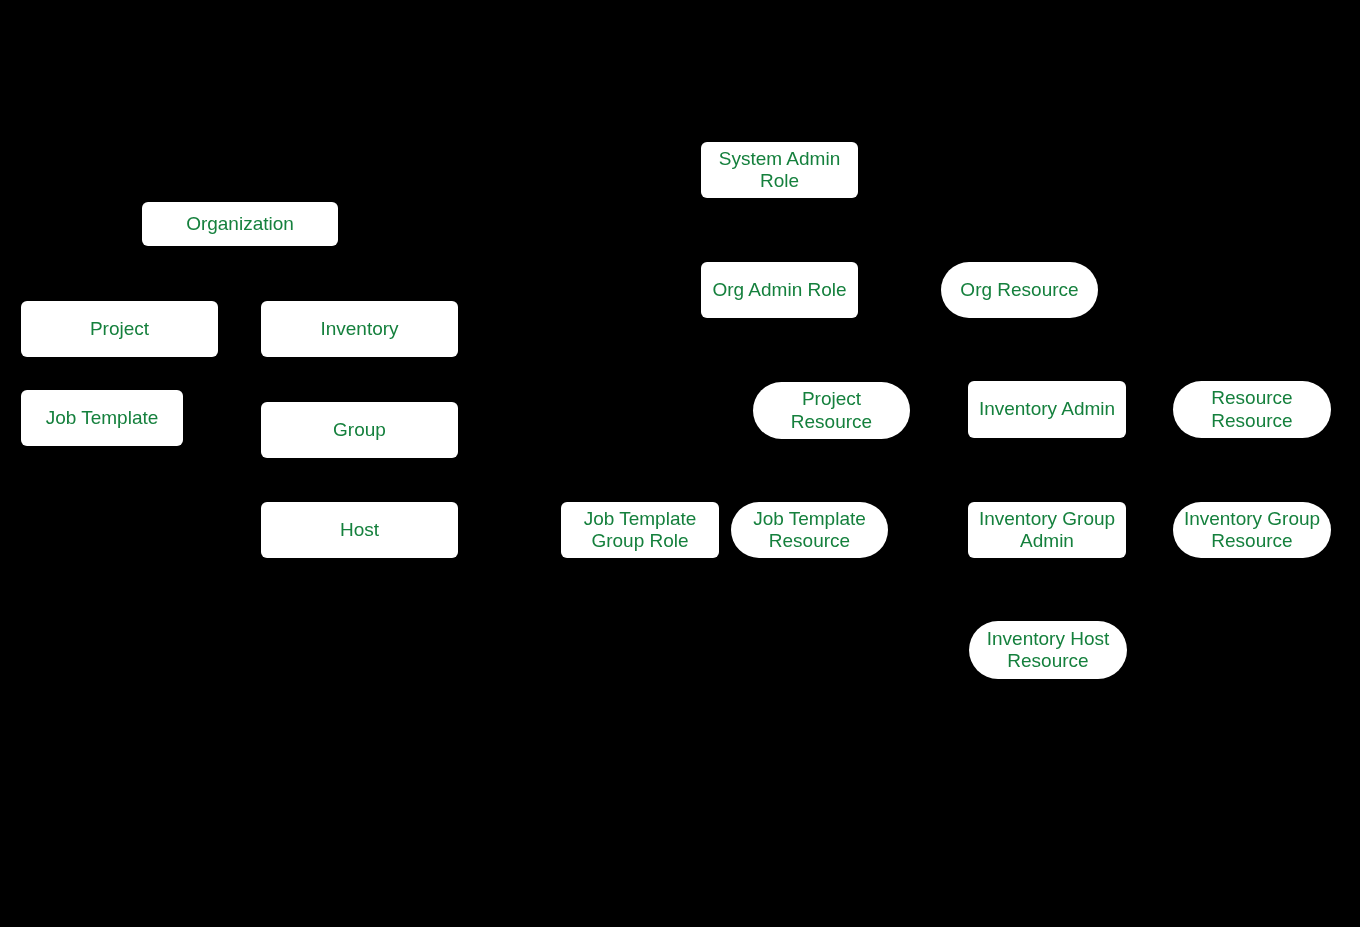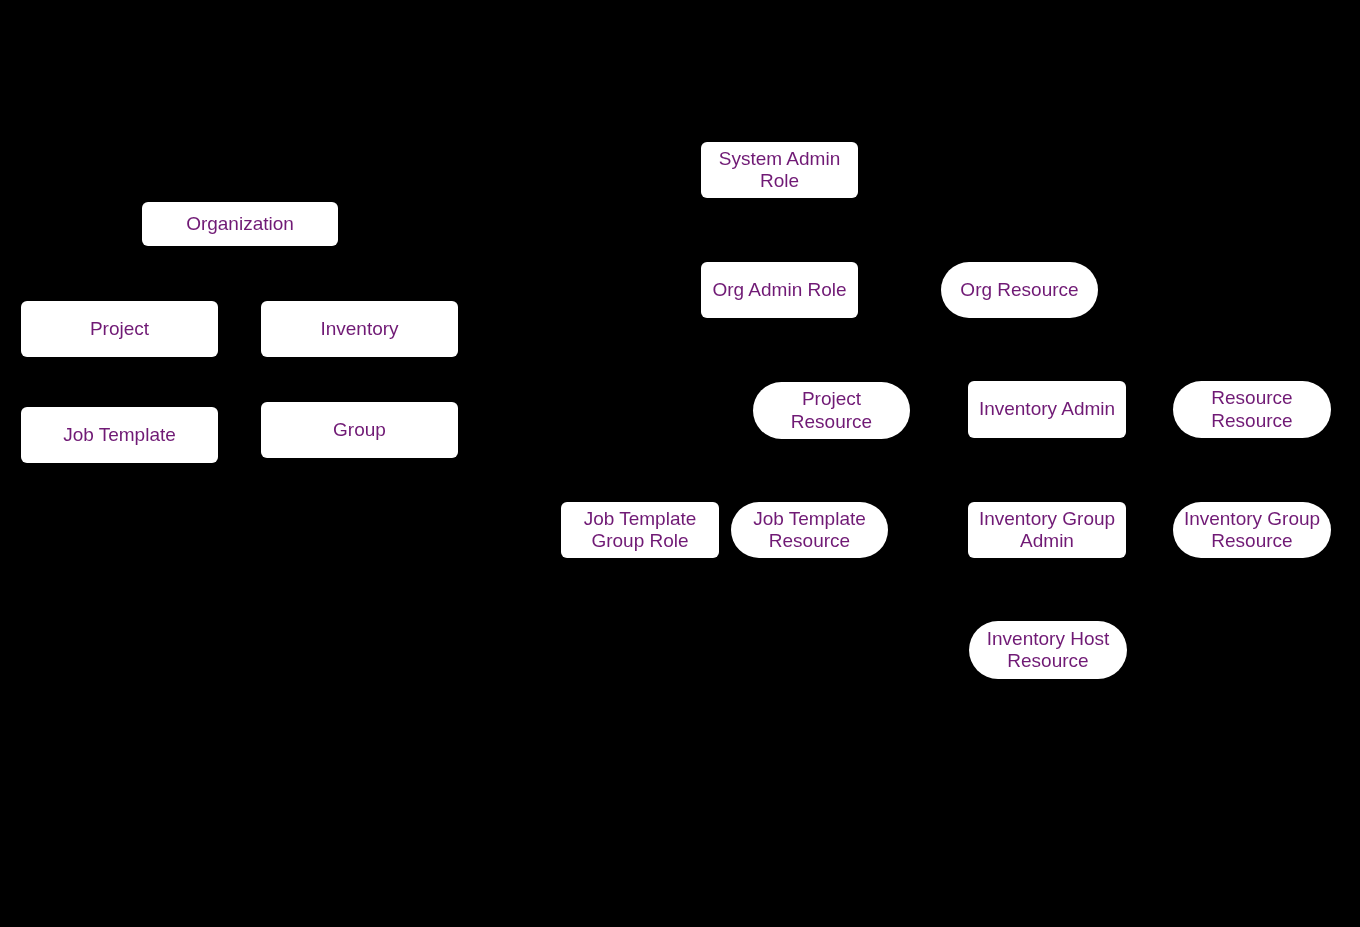--- a/index.html
+++ b/index.html
@@ -15,21 +15,21 @@
   }
   .canvas {
     position: relative;
     width: 1360px;
     height: 927px;
     background: #000000;
   }
   .node {
     position: absolute;
     background: #ffffff;
-    color: #701a75;
+    color: #15803d;
     display: flex;
     align-items: center;
     justify-content: center;
     text-align: center;
     font-size: 19px;
     line-height: 1.16;
     border-radius: 6px;
     box-sizing: border-box;
     padding: 2px 8px;
   }
@@ -41,24 +41,25 @@
 <body>
 
 <div class="canvas">
 
   <div class="node" style="left:142px; top:202px; width:196px; height:44px">Organization</div>
 
   <div class="node" style="left:21px; top:301px; width:197px; height:56px">Project</div>
 
   <div class="node" style="left:261px; top:301px; width:197px; height:56px">Inventory</div>
 
-  <div class="node" style="left:21px; top:407px; width:197px; height:56px">Job Template</div>
+  <div class="node" style="left:21px; top:390px; width:162px; height:56px">Job Template</div>
 
   <div class="node" style="left:261px; top:402px; width:197px; height:56px">Group</div>
 
+  <div class="node" style="left:261px; top:502px; width:197px; height:56px">Host</div>
 
   <div class="node" style="left:701px; top:142px; width:157px; height:56px">System Admin Role</div>
 
   <div class="node stadium" style="left:941px; top:262px; width:157px; height:56px">Org Resource</div>
 
   <div class="node" style="left:701px; top:262px; width:157px; height:56px">Org Admin Role</div>
 
 
   <div class="node stadium" style="left:753px; top:382px; width:157px; height:57px">Project Resource</div>
 

